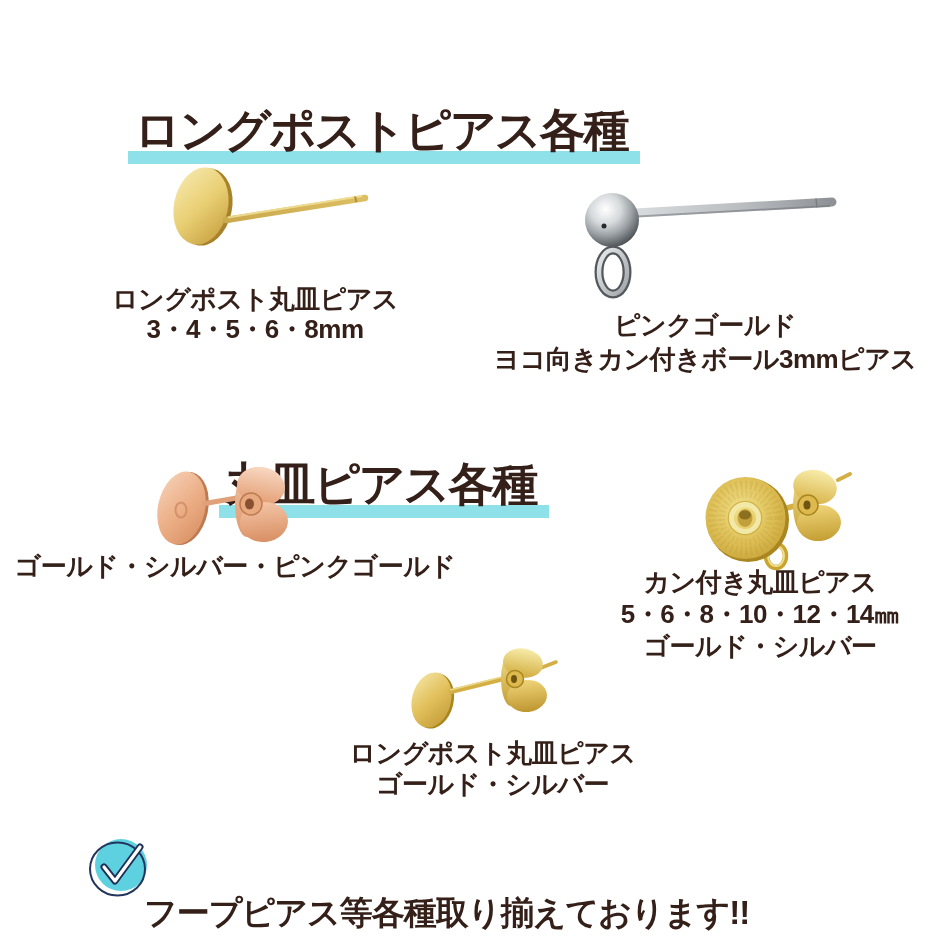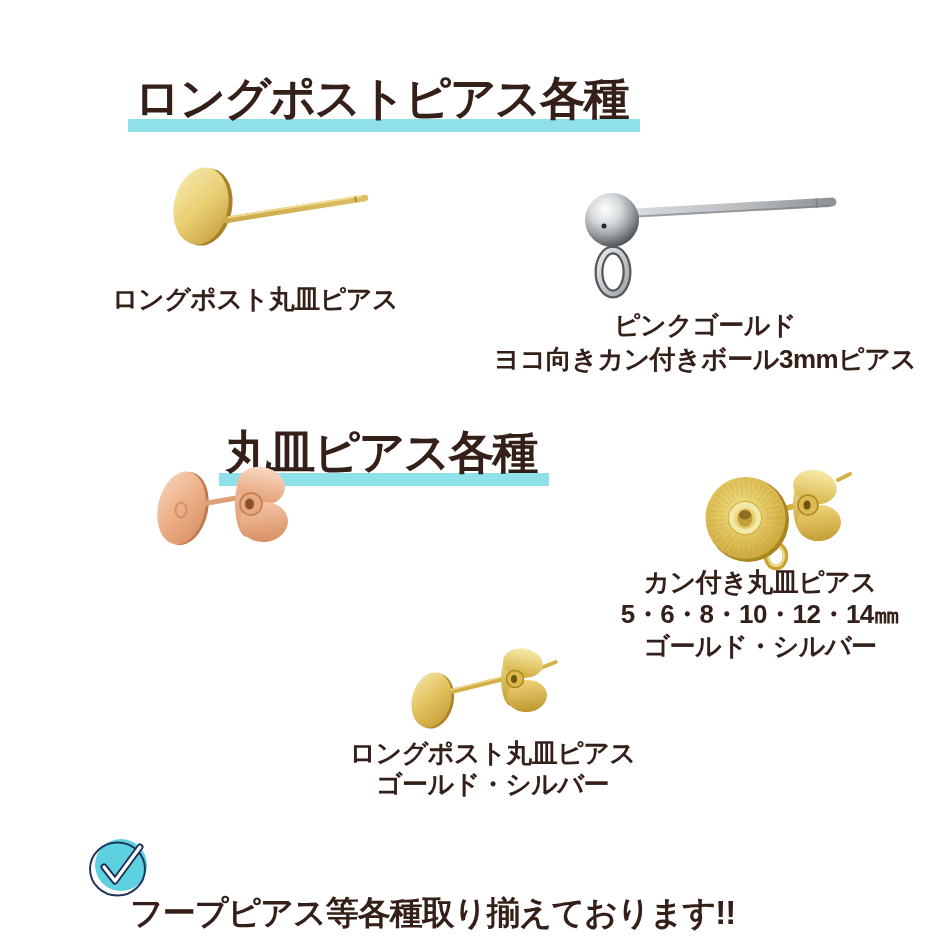--- a/index.html
+++ b/index.html
@@ -12,20 +12,21 @@
   .canvas{
     position:relative;width:950px;height:950px;background:var(--bg);
     margin:0 auto;overflow:hidden;
     font-family:"Liberation Sans","DejaVu Sans",sans-serif;
     color:var(--ink);
   }
   .heading{
     position:absolute;left:0;width:762px;text-align:center;
     font-size:46px;font-weight:900;letter-spacing:-2px;line-height:56px;
     white-space:nowrap;
+    margin-top:32px;
   }
   .h-wrap{position:relative;display:inline-block;z-index:0;}
   .h-hl{position:absolute;left:-6px;right:-12px;bottom:-6px;height:13px;background:var(--hl);z-index:-1;}
   .h-text{position:relative;}
   .label{
     position:absolute;text-align:center;font-weight:900;
     font-size:26px;letter-spacing:-0.5px;white-space:nowrap;
   }
   .label div{white-space:nowrap;}
   .prod{position:absolute;}
@@ -60,20 +61,21 @@
     </defs>
     <ellipse cx="65" cy="47" rx="27" ry="39" transform="rotate(12 65 47)" fill="#A8822B"></ellipse>
     <ellipse cx="61" cy="46" rx="27" ry="39" transform="rotate(12 61 46)" fill="url(#g1)"></ellipse>
     <line x1="86" y1="60" x2="225" y2="38" stroke="url(#g2)" stroke-width="6.5" stroke-linecap="round"></line>
     <line x1="88" y1="57.5" x2="222" y2="36" stroke="#F4E49C" stroke-width="2" opacity="0.8"></line>
     <line x1="215" y1="36.5" x2="216.5" y2="42" stroke="#B08E35" stroke-width="2"></line>
   </svg>
 
   <div class="label" style="left:70px;top:284px;width:370px;line-height:30px;">
     <div>ロングポスト丸皿ピアス</div>
+    <div>3・4・5・6・8mm</div>
   </div>
 
   <svg class="prod" style="left:573px;top:182px;" width="278" height="125" viewBox="0 0 278 125">
     <defs>
       <linearGradient id="sg" gradientUnits="userSpaceOnUse" x1="62" y1="31" x2="259" y2="20">
         <stop offset="0" stop-color="#D9DCDE"></stop>
           <stop offset="0.55" stop-color="#B9BDC0"></stop>
           <stop offset="1" stop-color="#8E9296"></stop>
       </linearGradient>
       <radialGradient id="rb" cx="0.38" cy="0.3" r="0.8">
@@ -134,20 +136,21 @@
     <ellipse cx="33" cy="50" rx="5.5" ry="7.5" fill="none" stroke="#CE8A61" stroke-width="2" opacity="0.8"></ellipse>
     <line x1="54" y1="44" x2="100" y2="36" stroke="#DFA07A" stroke-width="5"></line>
     <ellipse cx="99" cy="44" rx="12" ry="33" fill="url(#rose2)"></ellipse>
     <ellipse cx="113" cy="26" rx="24" ry="19" transform="rotate(10 113 26)" fill="url(#rose3)"></ellipse>
     <ellipse cx="116" cy="62" rx="24" ry="20" transform="rotate(-6 116 62)" fill="url(#rose4)"></ellipse>
     <circle cx="103" cy="44" r="11" fill="#E7A97F" stroke="#C07A50" stroke-width="1.5"></circle>
     <ellipse cx="101.5" cy="44" rx="4.5" ry="5.5" fill="#8A5130"></ellipse>
   </svg>
 
   <div class="label" style="left:10px;top:552px;width:450px;line-height:29px;">
+    <div>ゴールド・シルバー・ピンクゴールド</div>
   </div>
 
   <svg class="prod" style="left:688px;top:450px;" width="180" height="128" viewBox="0 0 180 128">
     <defs>
       <radialGradient id="gold2" cx="0.45" cy="0.4" r="0.75">
         <stop offset="0" stop-color="#F2E08A"></stop>
           <stop offset="0.55" stop-color="#DDBE55"></stop>
           <stop offset="1" stop-color="#C09A2F"></stop>
       </radialGradient>
       <linearGradient id="gold3" x1="0" y1="0" x2="0" y2="1">
@@ -225,15 +228,15 @@
     <div>ゴールド・シルバー</div>
   </div>
 
   <svg class="check" style="left:84px;top:832px;" width="74" height="74" viewBox="0 0 74 74">
     <circle cx="37" cy="33" r="26" fill="#55CFDF" opacity="0.95"></circle>
     <ellipse cx="33.5" cy="37" rx="27.5" ry="26.5" fill="none" stroke="#23355C" stroke-width="2"></ellipse>
     <path d="M 20,35 L 31,49 L 56,15" fill="none" stroke="#1F3058" stroke-width="7" stroke-linecap="round" stroke-linejoin="round"></path>
     <path d="M 20,35 L 31,49 L 56,15" fill="none" stroke="#FFFFFF" stroke-width="3.2" stroke-linecap="round" stroke-linejoin="round"></path>
   </svg>
 
-  <div class="footer-line" style="left:130px;top:891px;">フープピアス等各種取り揃えております!!</div>
+  <div class="footer-line" style="left:144px;top:891px;">フープピアス等各種取り揃えております!!</div>
 
 </div>
 
 </body></html>

